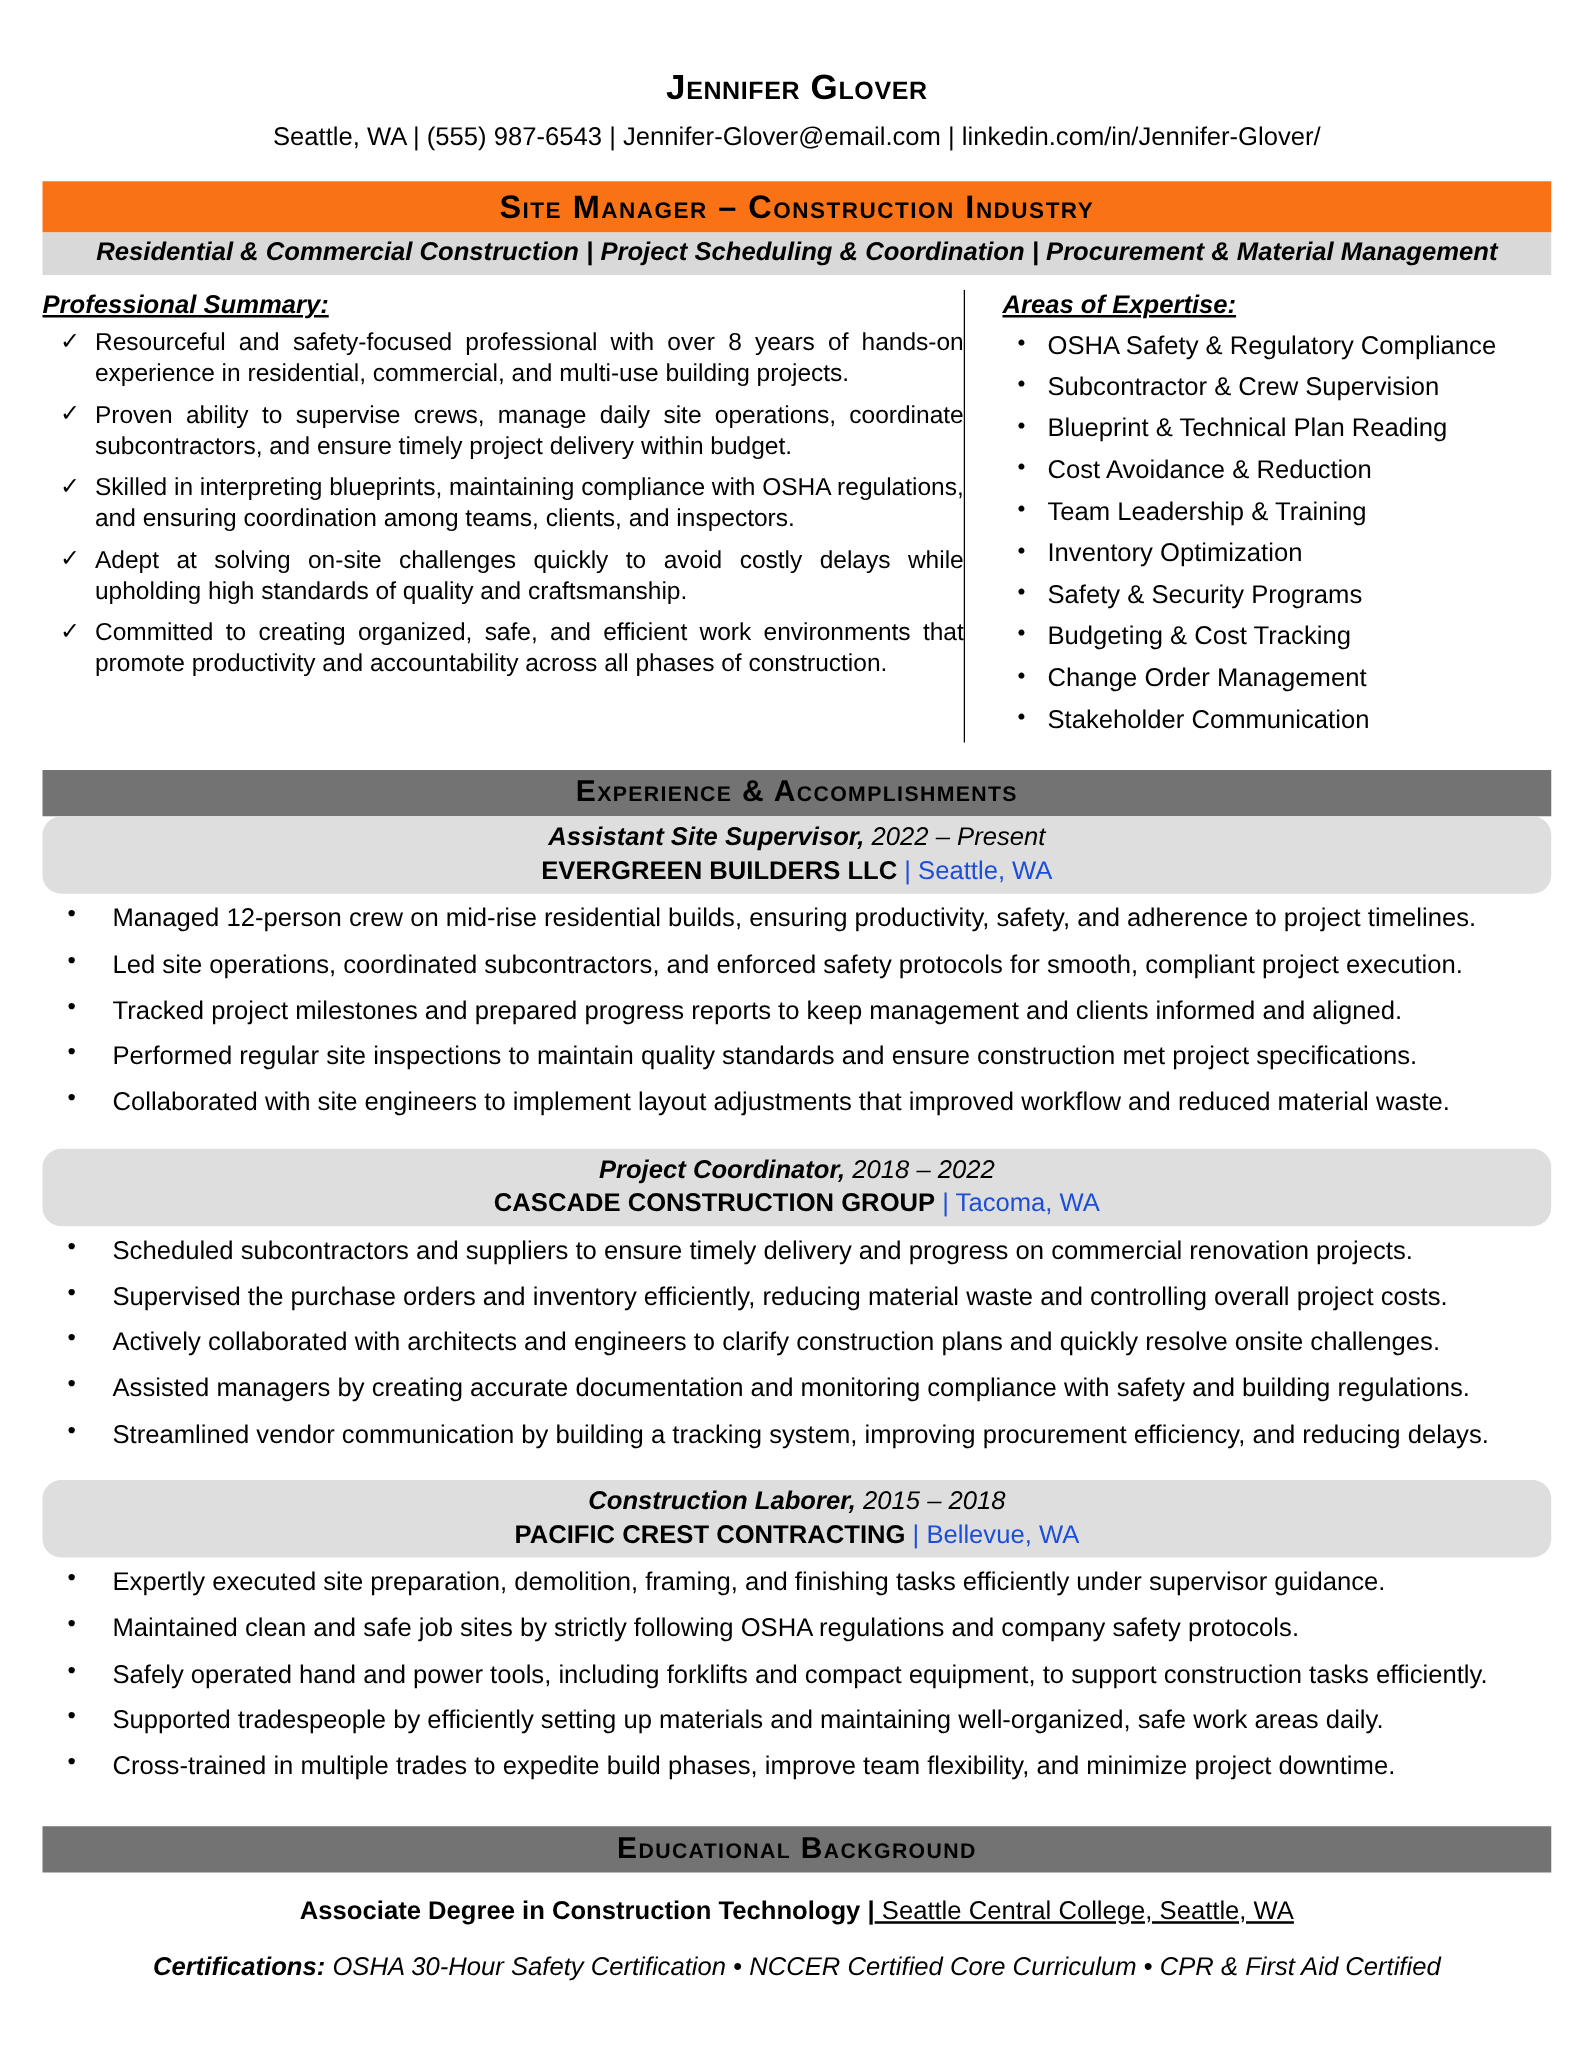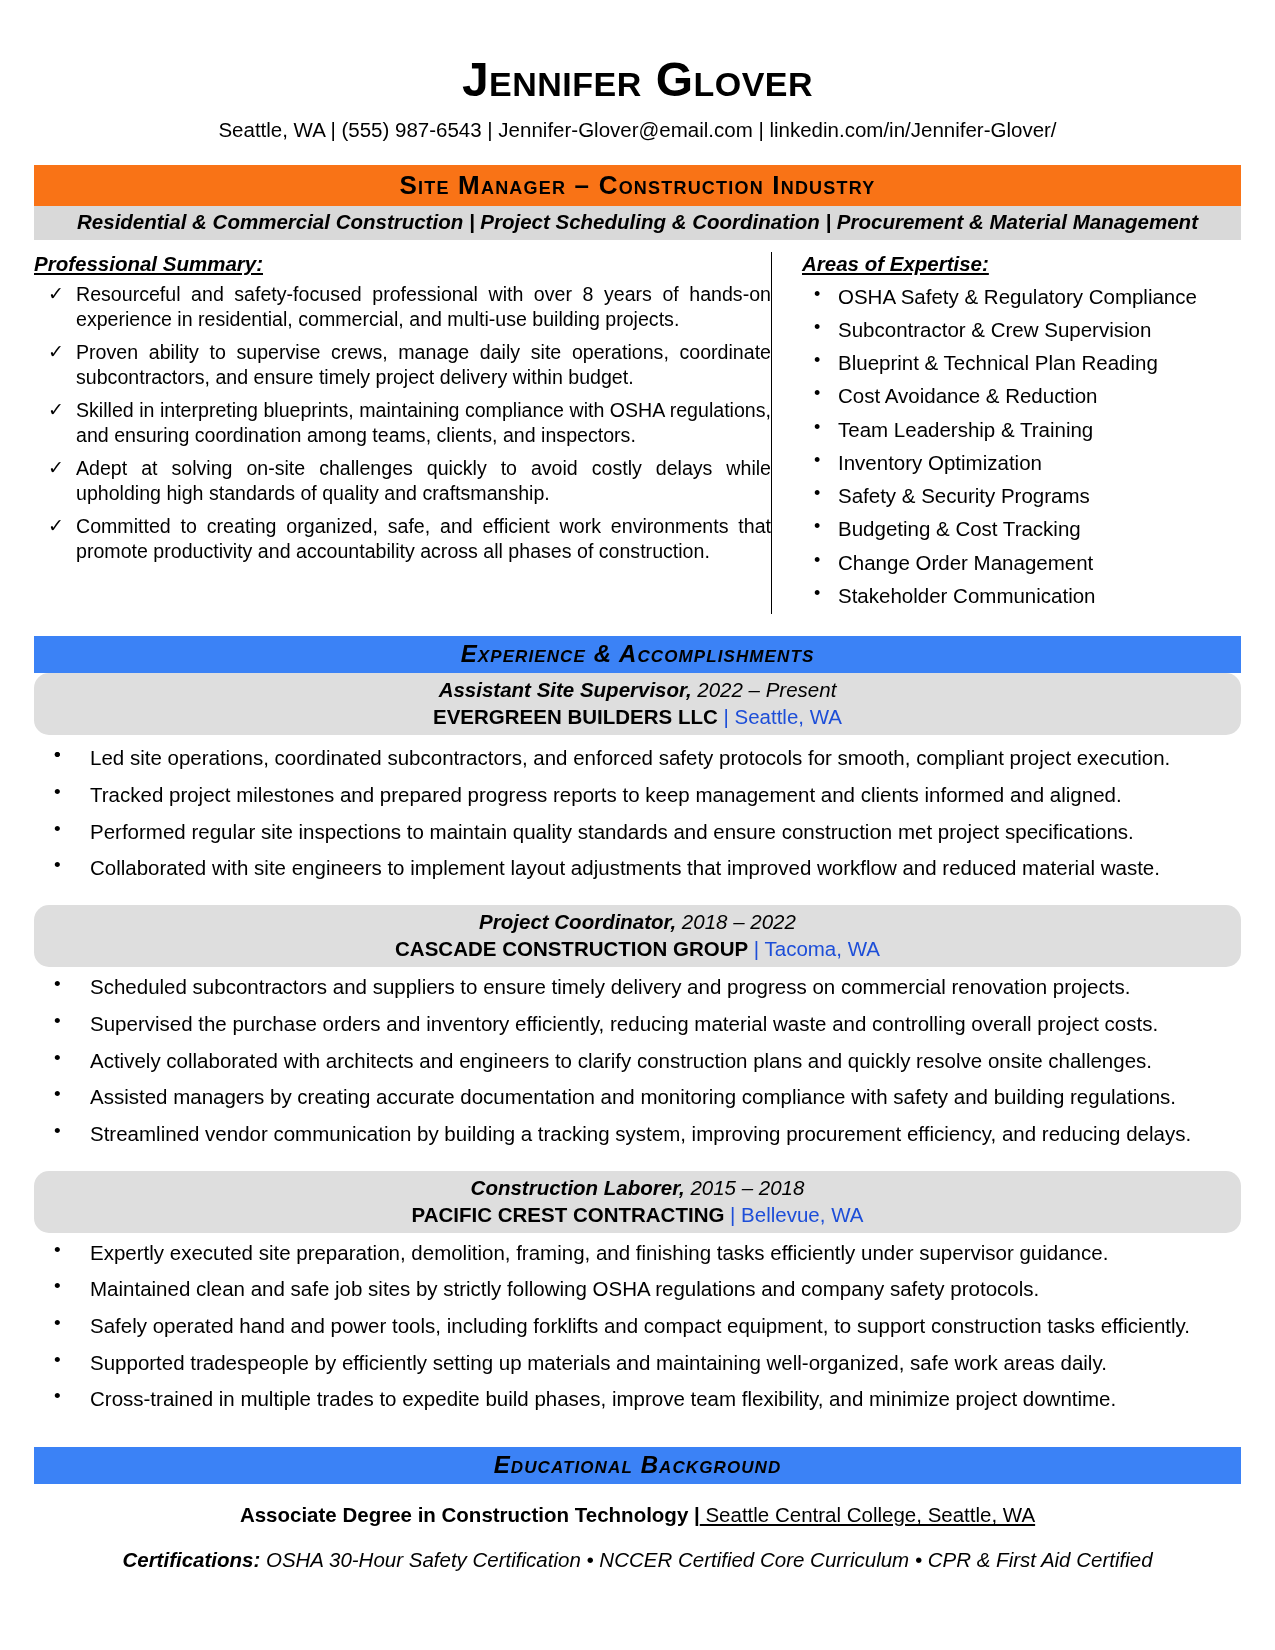--- a/index.html
+++ b/index.html
@@ -19,21 +19,21 @@
     width: 1275px;
     height: 1650px;
     padding: 0;
     box-sizing: border-box;
     position: relative;
   }
 
   
   .name {
     text-align: center;
-    font-size: 48px;
+    font-size: 28px;
     font-weight: bold;
     letter-spacing: 0.5px;
     font-variant: small-caps;
     text-transform: capitalize;
     margin: 56px 0 0 0;
     line-height: 1.0;
   }
   .contact {
     text-align: center;
     font-size: 20.5px;
@@ -117,30 +117,29 @@
   }
   ul.dots > li .mk {
     position: absolute;
     left: 12px;
     top: -1px;
     font-size: 18px;
   }
 
   
   .section-bar {
-    background: #3b82f6;
+    background: #737373;
     text-align: center;
     font-size: 24px;
     font-weight: bold;
     font-variant: small-caps;
     letter-spacing: 1.1px;
     padding: 5px 0 6px 0;
     margin: 22px 34px 0 34px;
     line-height: 1.1;
-    font-style: italic;
   }
   .job-head {
     background: #dedede;
     margin: 0 34px;
     text-align: center;
     padding: 3px 0 5px 0;
     border-radius: 15px;
   }
   .job-title {
     font-size: 20.5px;
@@ -244,21 +243,21 @@
     </div>
   </div>
 
   <div class="section-bar">Experience &amp; Accomplishments</div>
 
   <div class="job-head">
     <div class="job-title"><span class="jt">Assistant Site Supervisor,</span><span class="jd"> 2022 – Present</span></div>
     <div class="job-company"><span class="jc">EVERGREEN BUILDERS LLC</span><span class="jl"> | Seattle, WA</span></div>
   </div>
   <ul class="jobdots">
-    <li><span class="mk">•</span></li>
+    <li><span class="mk">•</span><span>Managed 12-person crew on mid-rise residential builds, ensuring productivity, safety, and adherence to project timelines.</span></li>
     <li><span class="mk">•</span><span>Led site operations, coordinated subcontractors, and enforced safety protocols for smooth, compliant project execution.</span></li>
     <li><span class="mk">•</span><span>Tracked project milestones and prepared progress reports to keep management and clients informed and aligned.</span></li>
     <li><span class="mk">•</span><span>Performed regular site inspections to maintain quality standards and ensure construction met project specifications.</span></li>
     <li><span class="mk">•</span><span>Collaborated with site engineers to implement layout adjustments that improved workflow and reduced material waste.</span></li>
   </ul>
 
   <div class="spacer-sm"></div>
 
   <div class="job-head">
     <div class="job-title"><span class="jt">Project Coordinator,</span><span class="jd"> 2018 – 2022</span></div>

